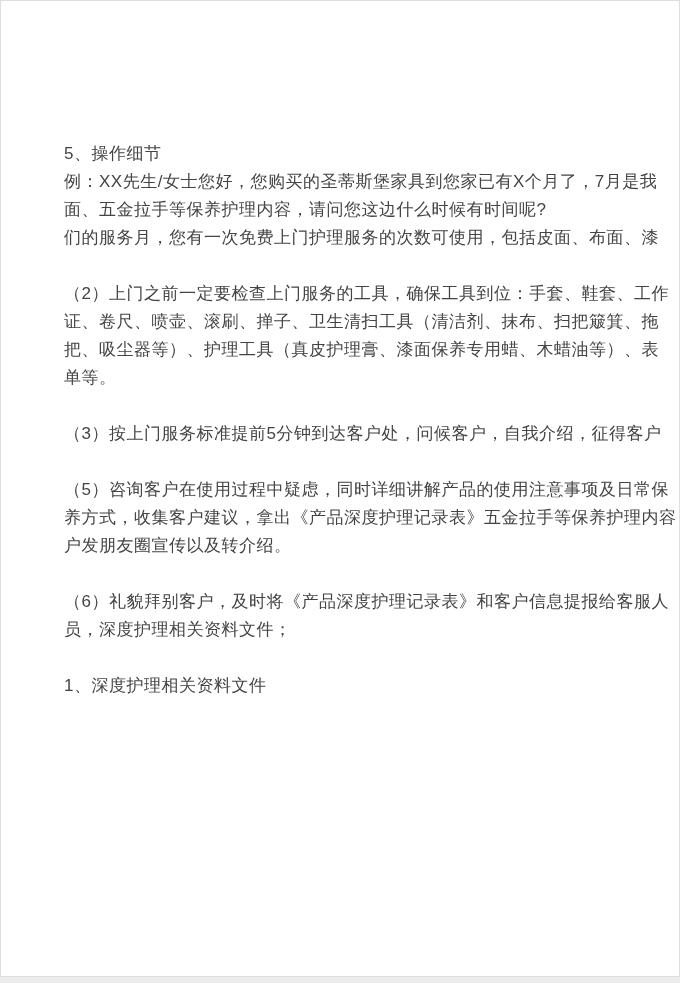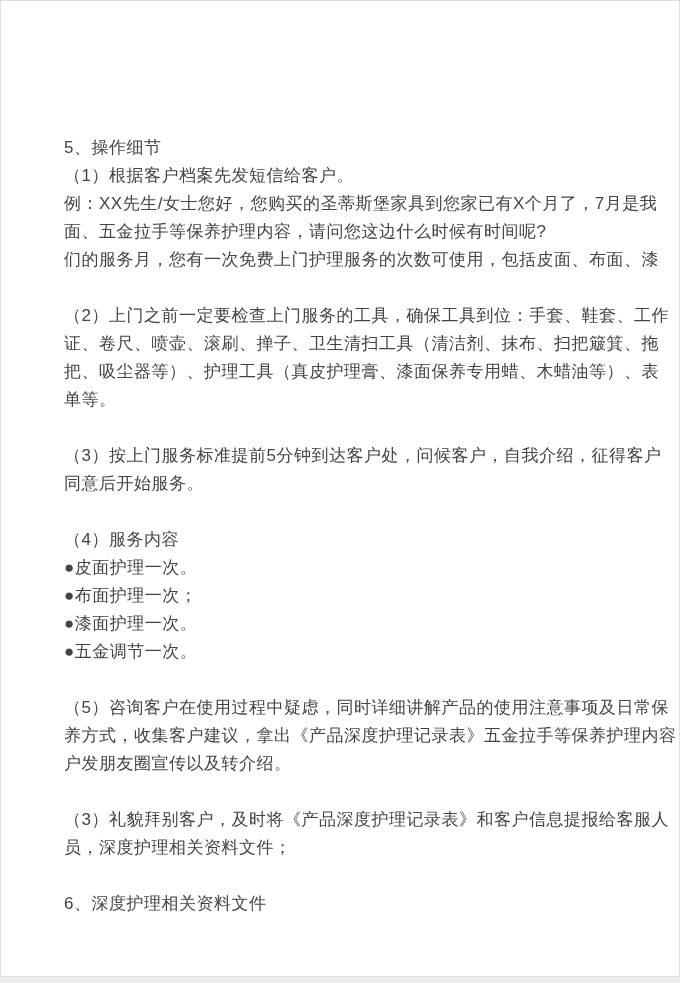--- a/index.html
+++ b/index.html
@@ -24,75 +24,66 @@
     background: #ffffff;
     border: 1px solid #dedede;
     overflow: hidden;
   }
   .content {
     padding: 125px 40px 0 63px;
     color: #444444;
     font-size: 17px;
   }
   .block {
-    margin: 8px 0 28px 0;
+    margin: 14px 0 28px 0;
   }
   .block:last-child {
     margin-bottom: 0;
   }
   .line {
     height: 28px;
     line-height: 28px;
     white-space: nowrap;
     letter-spacing: 0.5px;
   }
 </style>
 </head>
 <body>
 
 <div class="page">
   <div class="content">
 
     <div class="block">
       <div class="line">5、操作细节</div>
-      <div class="line">（1）根据客户档案先发短信给客户。</div>
       <div class="line">例：XX先生/女士您好，您购买的圣蒂斯堡家具到您家已有X个月了，7月是我</div>
       <div class="line">面、五金拉手等保养护理内容，请问您这边什么时候有时间呢?</div>
       <div class="line">们的服务月，您有一次免费上门护理服务的次数可使用，包括皮面、布面、漆</div>
     </div>
 
     <div class="block">
       <div class="line">（2）上门之前一定要检查上门服务的工具，确保工具到位：手套、鞋套、工作</div>
       <div class="line">证、卷尺、喷壶、滚刷、掸子、卫生清扫工具（清洁剂、抹布、扫把簸箕、拖</div>
       <div class="line">把、吸尘器等）、护理工具（真皮护理膏、漆面保养专用蜡、木蜡油等）、表</div>
       <div class="line">单等。</div>
     </div>
 
     <div class="block">
       <div class="line">（3）按上门服务标准提前5分钟到达客户处，问候客户，自我介绍，征得客户</div>
-      <div class="line">同意后开始服务。</div>
     </div>
 
-    <div class="block">
-      <div class="line">（4）服务内容</div>
-      <div class="line">●皮面护理一次。</div>
-      <div class="line">●布面护理一次；</div>
-      <div class="line">●漆面护理一次。</div>
-      <div class="line">●五金调节一次。</div>
-    </div>
 
     <div class="block">
       <div class="line">（5）咨询客户在使用过程中疑虑，同时详细讲解产品的使用注意事项及日常保</div>
       <div class="line">养方式，收集客户建议，拿出《产品深度护理记录表》五金拉手等保养护理内容</div>
       <div class="line">户发朋友圈宣传以及转介绍。</div>
     </div>
 
     <div class="block">
-      <div class="line">（3）礼貌拜别客户，及时将《产品深度护理记录表》和客户信息提报给客服人</div>
+      <div class="line">（6）礼貌拜别客户，及时将《产品深度护理记录表》和客户信息提报给客服人</div>
       <div class="line">员，深度护理相关资料文件；</div>
     </div>
 
     <div class="block">
-      <div class="line">6、深度护理相关资料文件</div>
+      <div class="line">1、深度护理相关资料文件</div>
     </div>
 
   </div>
 </div>
 
 </body></html>

